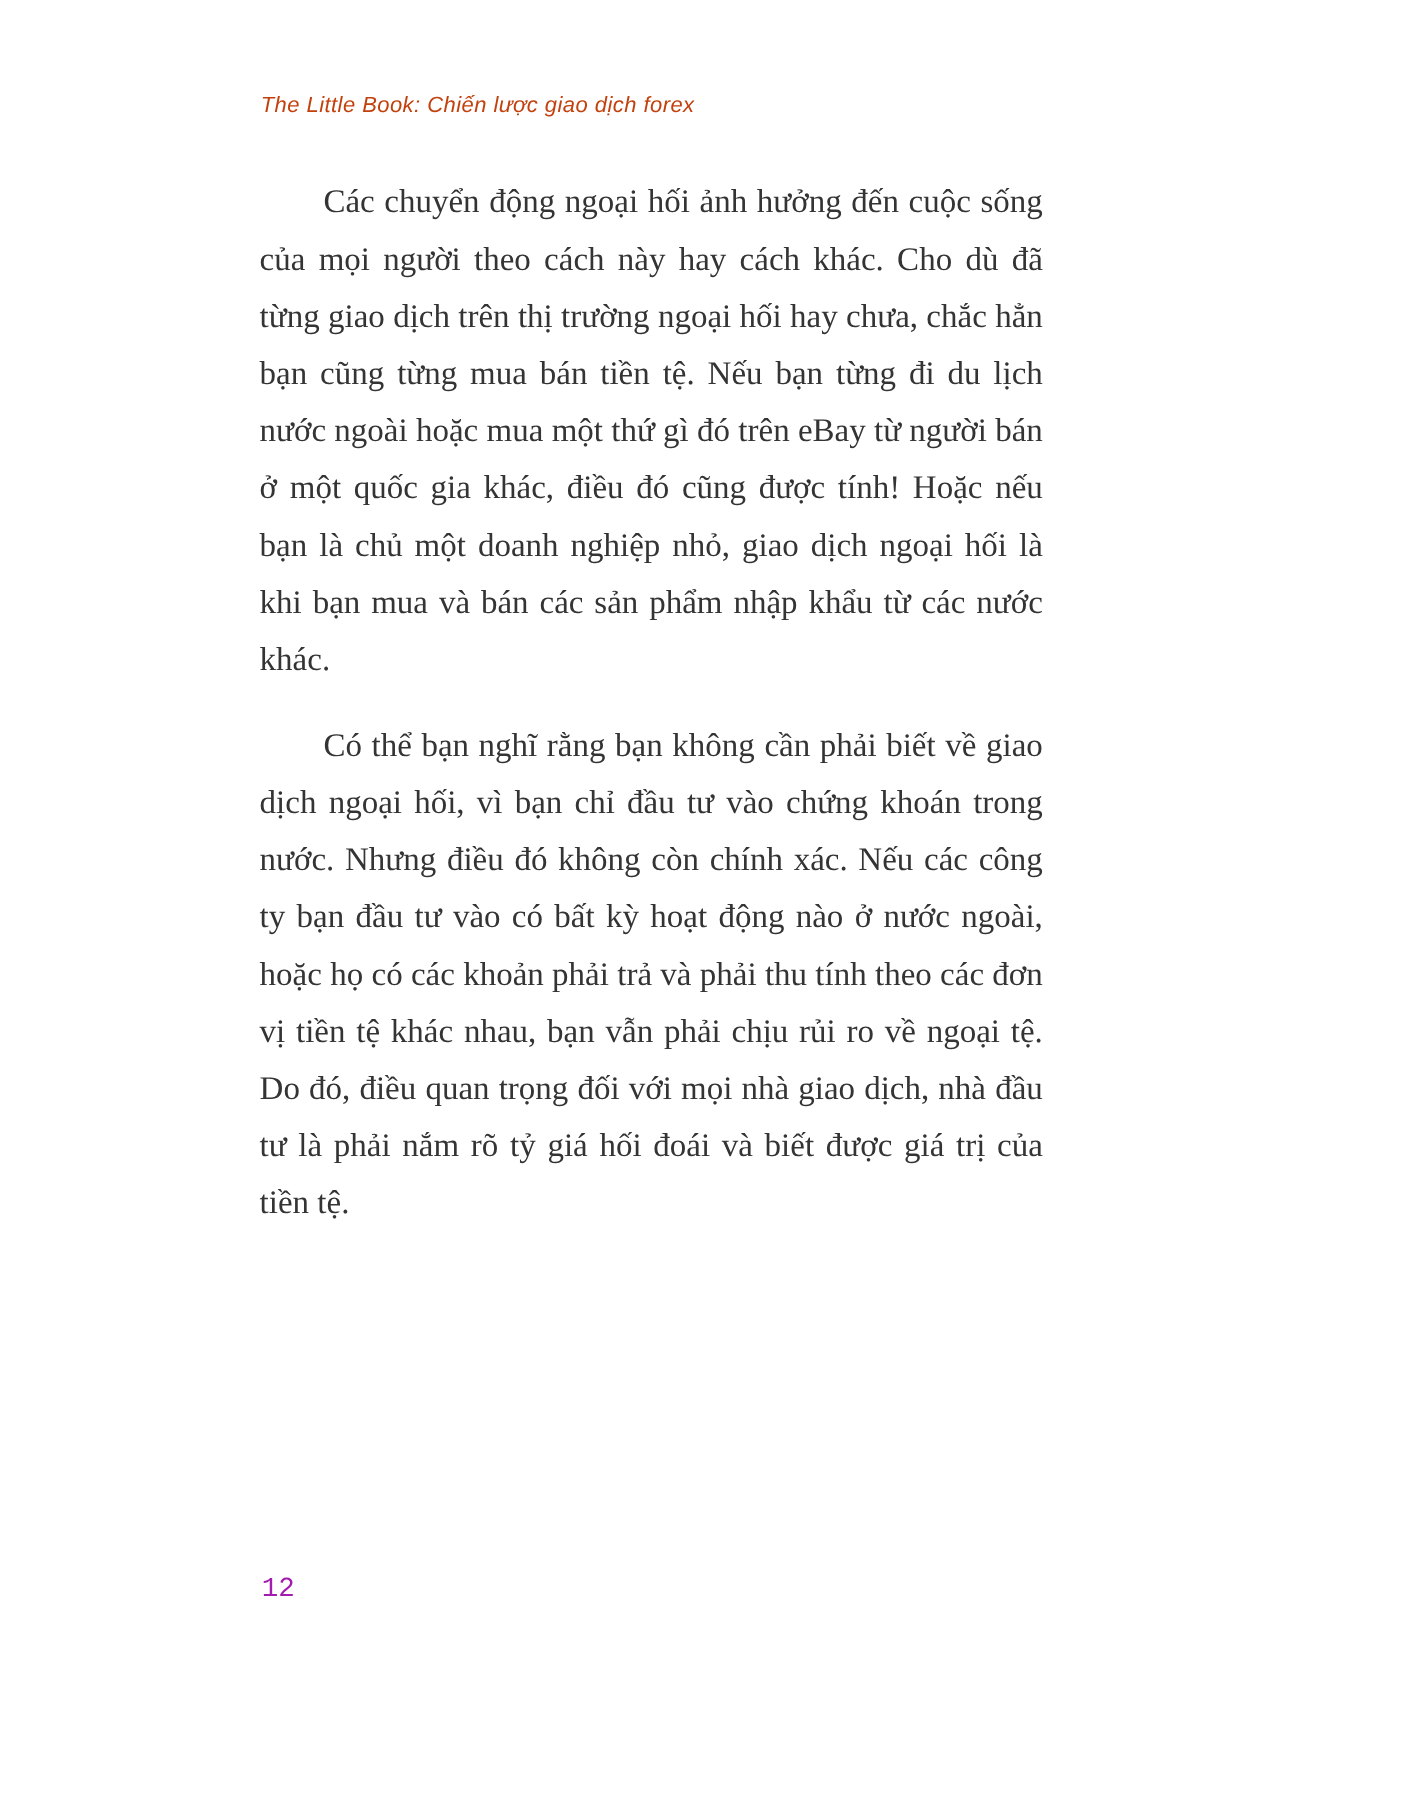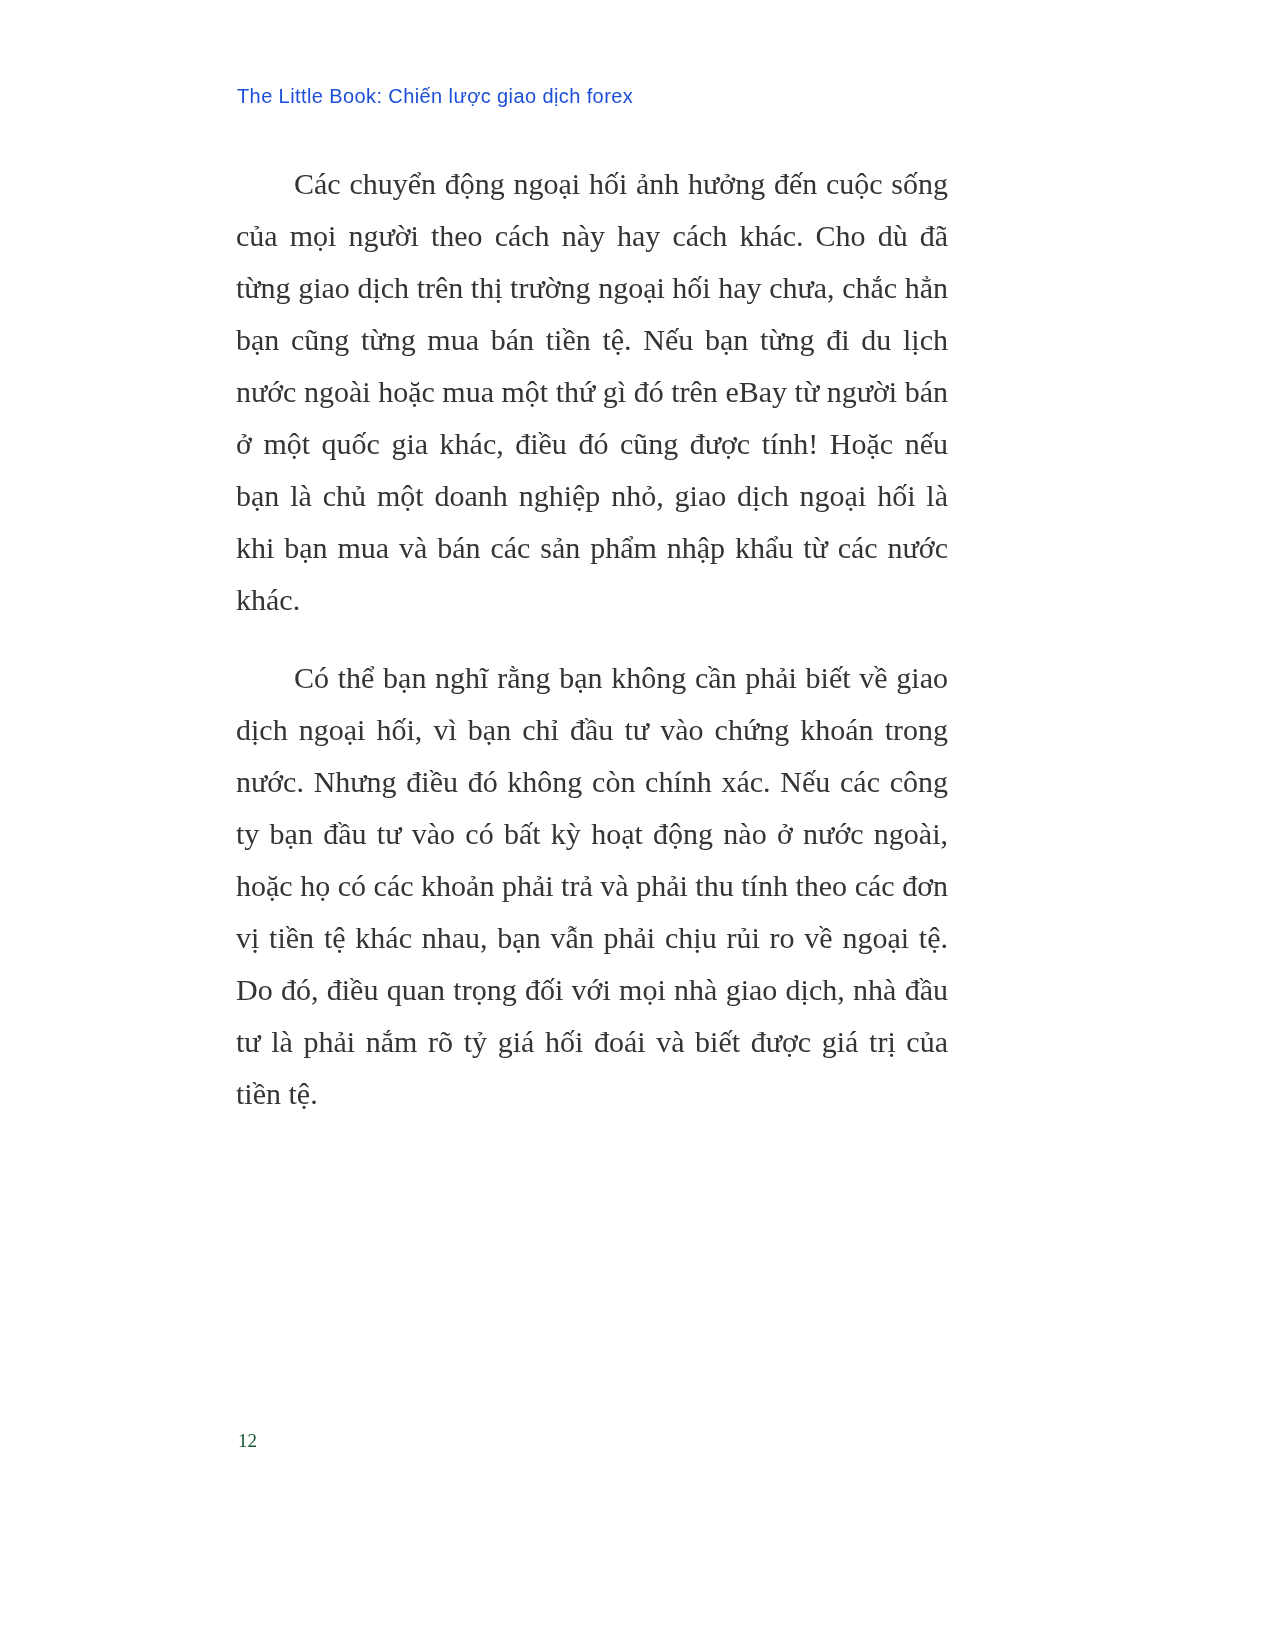--- a/index.html
+++ b/index.html
@@ -20,21 +20,22 @@
   .running-head {
     position: absolute;
     left: 237px;
     top: 84px;
     width: 720px;
     font-family: "Liberation Sans", sans-serif;
     font-size: 20px;
     line-height: 24px;
     font-weight: 400;
     letter-spacing: 0.4px;
-    color: #1d4ed8;
+    color: #c2410c;
+    font-style: italic;
   }
 
   .body-text {
     position: absolute;
     left: 236px;
     top: 158px;
     width: 712px;
     color: #343434;
     font-size: 30px;
     line-height: 52px;
@@ -47,23 +48,23 @@
   }
 
   .body-text p.indent {
     text-indent: 58px;
   }
 
   .page-number {
     position: absolute;
     left: 238px;
     top: 1430px;
-    font-family: Liberation Serif, serif;
-    font-size: 19px;
-    color: #14532d;
+    font-family: Liberation Mono, monospace;
+    font-size: 25px;
+    color: #a21caf;
   }
 </style>
 </head>
 <body>
 
 <div class="page">
 
   <div class="running-head">The Little Book: Chiến lược giao dịch forex</div>
 
   <main class="body-text">

